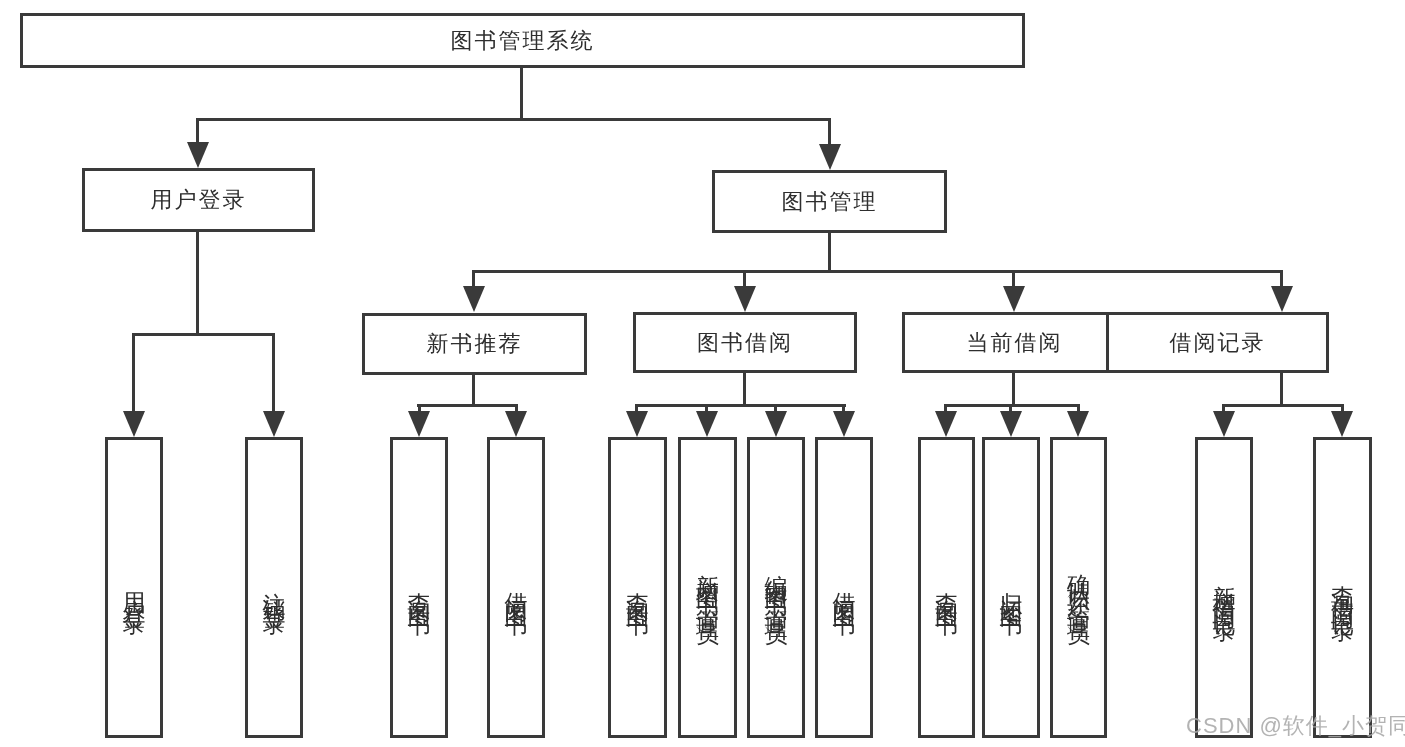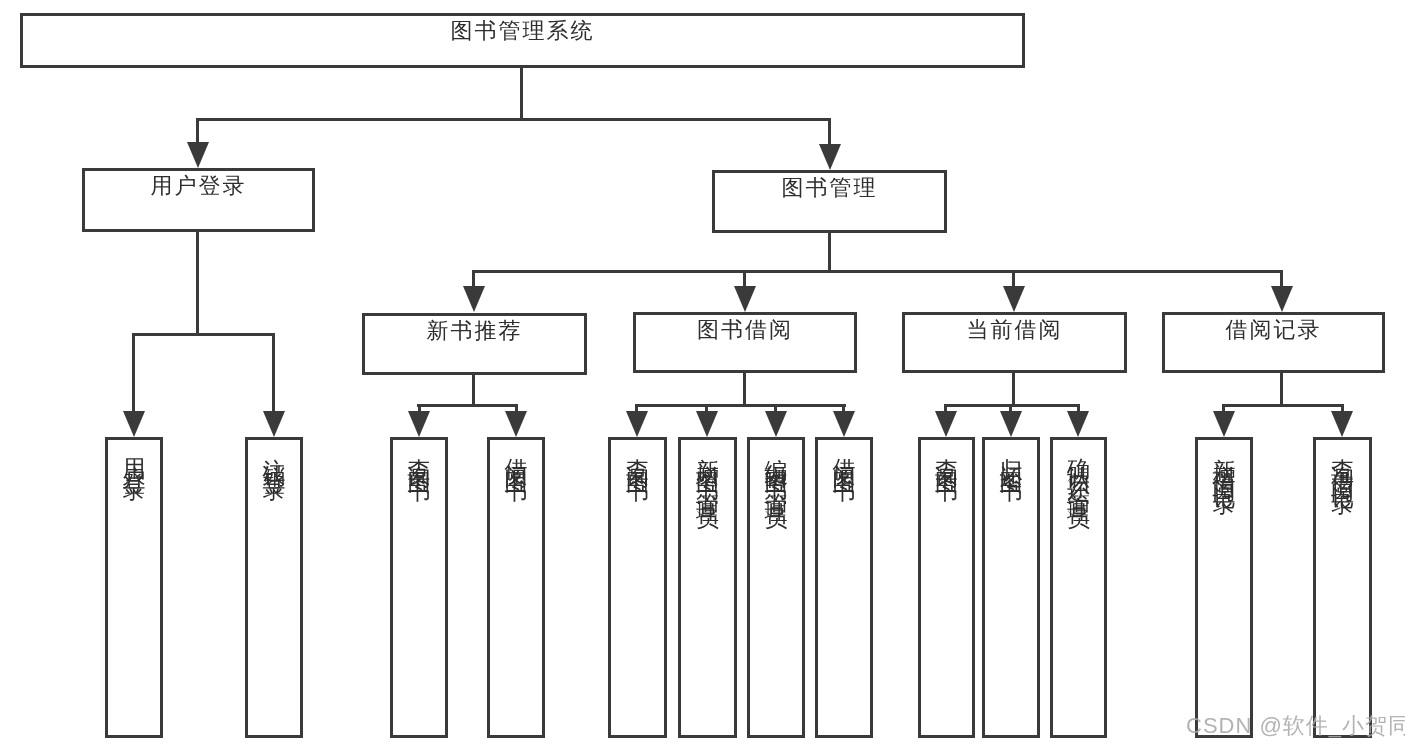--- a/index.html
+++ b/index.html
@@ -2,21 +2,21 @@
 <html><head>
 <meta charset="utf-8">
 <style>
   html, body { margin:0; padding:0; background:#ffffff; }
   .canvas {
     position:relative; width:1405px; height:747px; background:#ffffff; overflow:hidden;
     font-family:"Liberation Sans","DejaVu Sans",sans-serif;
   }
   .box {
     position:absolute; box-sizing:border-box; border:3px solid #3a3a3a; background:#ffffff;
-    display:flex; justify-content:center;
+    display:flex; align-items:center; justify-content:center;
   }
   .hbox span { font-size:22px; color:#2e2e2e; letter-spacing:2px; white-space:nowrap; }
   .vbox span {
     writing-mode:vertical-rl; text-orientation:mixed; font-size:23px; color:#2e2e2e;
     letter-spacing:7px; line-height:1; white-space:nowrap;
   }
   .vline { position:absolute; width:3px; background:#3a3a3a; }
   .hline { position:absolute; height:3px; background:#3a3a3a; }
   .arrow {
     position:absolute; width:0; height:0;
@@ -105,21 +105,21 @@
 
   <div class="box hbox" style="left:712px;top:170px;width:235px;height:63px;">
     <span>图书管理</span>
   </div>
   <div class="box hbox" style="left:902px;top:312px;width:225px;height:61px;">
     <span>当前借阅</span>
   </div>
   <div class="box hbox" style="left:633px;top:312px;width:224px;height:61px;">
     <span>图书借阅</span>
   </div>
-  <div class="box hbox" style="left:1162px;top:312px;width:223px;height:61px;">
+  <div class="box hbox" style="left:1106px;top:312px;width:223px;height:61px;">
     <span>借阅记录</span>
   </div>
 
   <div class="box vbox" style="left:105px;top:437px;width:58px;height:301px;">
     <span>用户登录</span>
   </div>
   <div class="box vbox" style="left:245px;top:437px;width:58px;height:301px;">
     <span>注销登录</span>
   </div>
 

